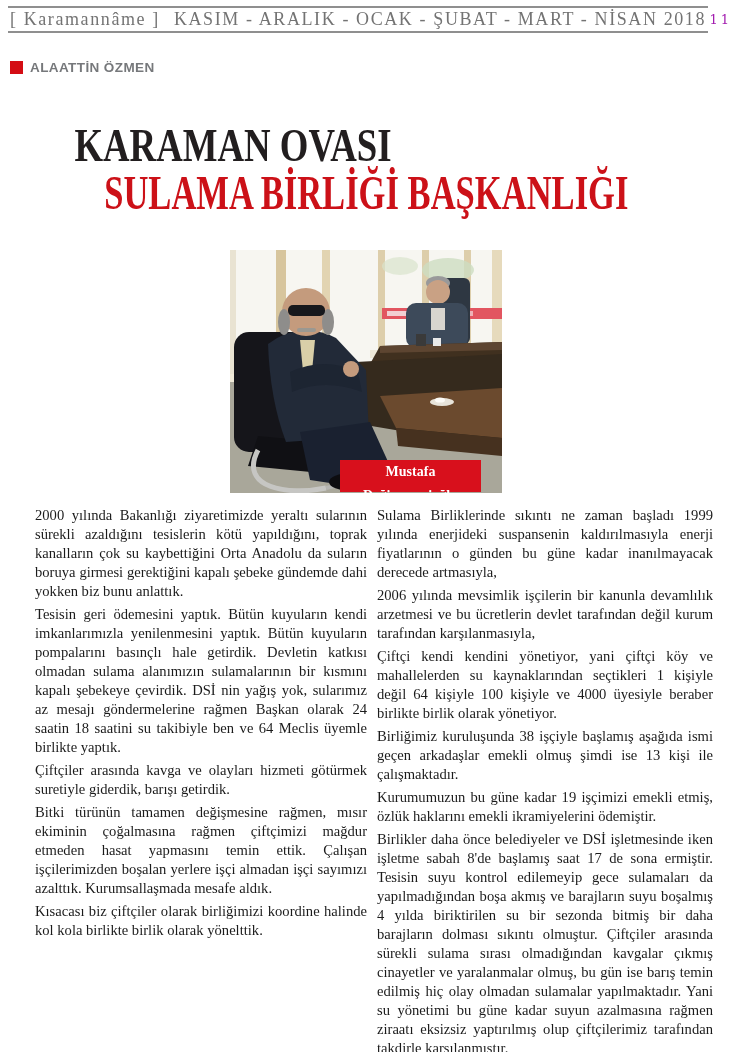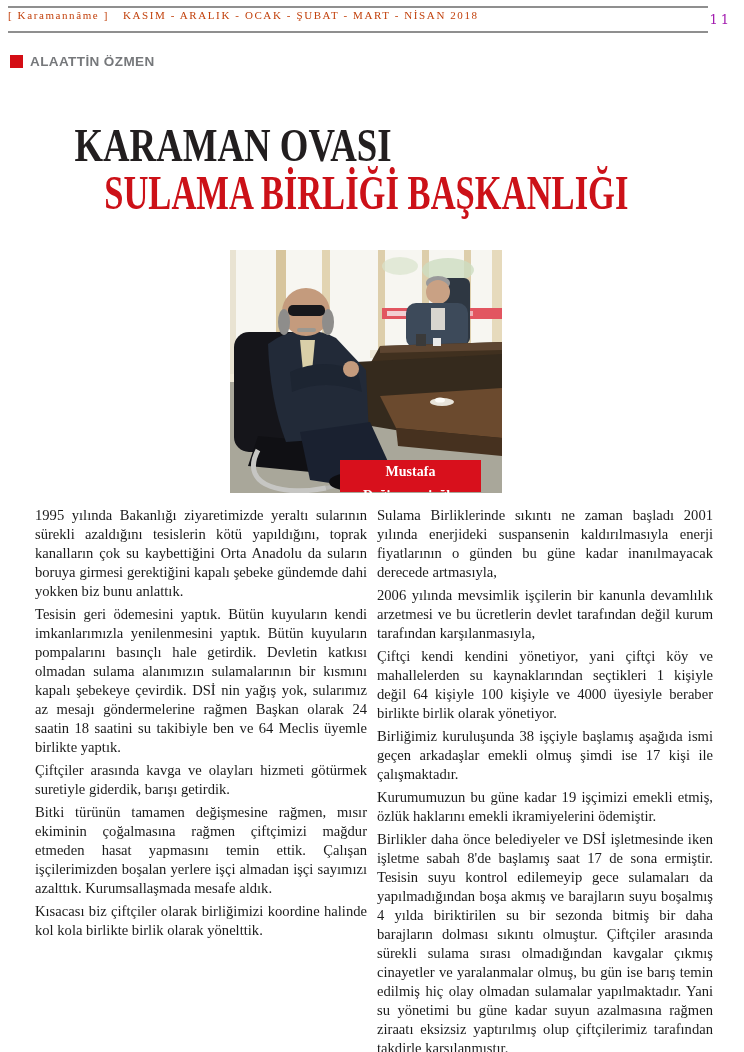--- a/index.html
+++ b/index.html
@@ -3,28 +3,28 @@
 <meta charset="utf-8">
 <style>
   html,body{margin:0;padding:0;background:#ffffff;}
   #page{position:relative;width:744px;height:1052px;background:#ffffff;overflow:hidden;
         font-family:"Liberation Serif",serif;}
 
   
   .rule{position:absolute;height:2px;background:#8f8f8f;}
   #rule-top{left:8px;top:6px;width:700px;}
   #rule-bottom{left:8px;top:31px;width:700px;}
-  #header-text{position:absolute;left:8px;top:9px;width:700px;text-align:left;
-               color:#c2410c;font-size:11px;letter-spacing:1.6px;white-space:nowrap;}
+  #header-text{position:absolute;left:8px;top:9px;width:700px;text-align:center;
+               color:#737373;font-size:18px;letter-spacing:1.6px;white-space:nowrap;}
   #header-text .mag{margin-right:14px;}
   #page-number{position:absolute;right:12px;top:12px;font-family:"DejaVu Serif",serif;
                font-size:13px;letter-spacing:3px;color:#a21caf;}
 
   
-  #author{position:absolute;left:10px;top:54px;display:flex;align-items:center;}
+  #author{position:absolute;left:10px;top:60px;display:flex;align-items:center;}
   #author .sq{width:13px;height:13px;background:#d40d14;margin-right:7px;}
   #author .nm{font-family:"Liberation Sans",sans-serif;font-weight:bold;font-size:13.5px;
               color:#76787b;letter-spacing:.4px;}
 
   
   #title{position:absolute;left:0;top:122px;width:744px;font-weight:bold;}
   #title .t1{font-size:46px;line-height:48px;color:#221e1f;transform:scale(.8,1);transform-origin:50% 50%;}
   #title .t2{font-size:48px;line-height:50px;color:#cc1118;transform:scale(.72,1);transform-origin:50% 50%;
              margin-top:-2px;}
 
@@ -136,30 +136,30 @@
         <path d="M60 122 Q95 106 128 122 L132 142 Q95 128 62 142 Z" fill="#1d2532"></path>
         <circle cx="121" cy="119" r="8" fill="#c49b7d"></circle>
         <polygon points="70,182 140,172 160,216 120,236 80,230" fill="#1a2130"></polygon>
         <ellipse cx="121" cy="232" rx="22" ry="9" fill="#0d0d10"></ellipse>
       </g>
     </svg>
     <div id="photo-caption">Mustafa Değirmencioğlu</div>
   </div>
 
   <div class="col" id="col-left">
-    <p>1995 yılında Bakanlığı ziyaretimizde yeraltı sularının sürekli azaldığını tesislerin kötü yapıldığını, toprak kanalların çok su kaybettiğini Orta Anadolu da suların boruya girmesi gerektiğini kapalı şebeke gündemde dahi yokken biz bunu anlattık.</p>
+    <p>2000 yılında Bakanlığı ziyaretimizde yeraltı sularının sürekli azaldığını tesislerin kötü yapıldığını, toprak kanalların çok su kaybettiğini Orta Anadolu da suların boruya girmesi gerektiğini kapalı şebeke gündemde dahi yokken biz bunu anlattık.</p>
     <p>Tesisin geri ödemesini yaptık. Bütün kuyuların kendi imkanlarımızla yenilenmesini yaptık. Bütün kuyuların pompalarını basınçlı hale getirdik. Devletin katkısı olmadan sulama alanımızın sulamalarının bir kısmını kapalı şebekeye çevirdik. DSİ nin yağış yok, sularımız az mesajı göndermelerine rağmen Başkan olarak 24 saatin 18 saatini su takibiyle ben ve 64 Meclis üyemle birlikte yaptık.</p>
     <p>Çiftçiler arasında kavga ve olayları hizmeti götürmek suretiyle giderdik, barışı getirdik.</p>
     <p>Bitki türünün tamamen değişmesine rağmen, mısır ekiminin çoğalmasına rağmen çiftçimizi mağdur etmeden hasat yapmasını temin ettik. Çalışan işçilerimizden boşalan yerlere işçi almadan işçi sayımızı azalttık. Kurumsallaşmada mesafe aldık.</p>
     <p>Kısacası biz çiftçiler olarak birliğimizi koordine halinde kol kola birlikte birlik olarak yönelttik.</p>
   </div>
 
   <div class="col" id="col-right">
-    <p>Sulama Birliklerinde sıkıntı ne zaman başladı 2001 yılında enerjideki suspansenin kaldırılmasıyla enerji fiyatlarının o günden bu güne kadar inanılmayacak derecede artmasıyla,</p>
+    <p>Sulama Birliklerinde sıkıntı ne zaman başladı 1999 yılında enerjideki suspansenin kaldırılmasıyla enerji fiyatlarının o günden bu güne kadar inanılmayacak derecede artmasıyla,</p>
     <p>2006 yılında mevsimlik işçilerin bir kanunla devamlılık arzetmesi ve bu ücretlerin devlet tarafından değil kurum tarafından karşılanmasıyla,</p>
     <p>Çiftçi kendi kendini yönetiyor, yani çiftçi köy ve mahallelerden su kaynaklarından seçtikleri 1 kişiyle değil 64 kişiyle 100 kişiyle ve 4000 üyesiyle beraber birlikte birlik olarak yönetiyor.</p>
-    <p>Birliğimiz kuruluşunda 38 işçiyle başlamış aşağıda ismi geçen arkadaşlar emekli olmuş şimdi ise 17 kişi ile çalışmaktadır.</p>
+    <p>Birliğimiz kuruluşunda 38 işçiyle başlamış aşağıda ismi geçen arkadaşlar emekli olmuş şimdi ise 13 kişi ile çalışmaktadır.</p>
     <p>Kurumumuzun bu güne kadar 19 işçimizi emekli etmiş, özlük haklarını emekli ikramiyelerini ödemiştir.</p>
     <p>Birlikler daha önce belediyeler ve DSİ işletmesinde iken işletme sabah 8'de başlamış saat 17 de sona ermiştir. Tesisin suyu kontrol edilemeyip gece sulamaları da yapılmadığından boşa akmış ve barajların suyu boşalmış 4 yılda biriktirilen su bir sezonda bitmiş bir daha barajların dolması sıkıntı olmuştur. Çiftçiler arasında sürekli sulama sırası olmadığından kavgalar çıkmış cinayetler ve yaralanmalar olmuş, bu gün ise barış temin edilmiş hiç olay olmadan sulamalar yapılmaktadır.  Yani su yönetimi bu güne kadar suyun azalmasına rağmen ziraatı eksizsiz yaptırılmış olup çiftçilerimiz tarafından takdirle karşılanmıştır.</p>
 
   </div>
 
 </div>
 
 </body></html>

